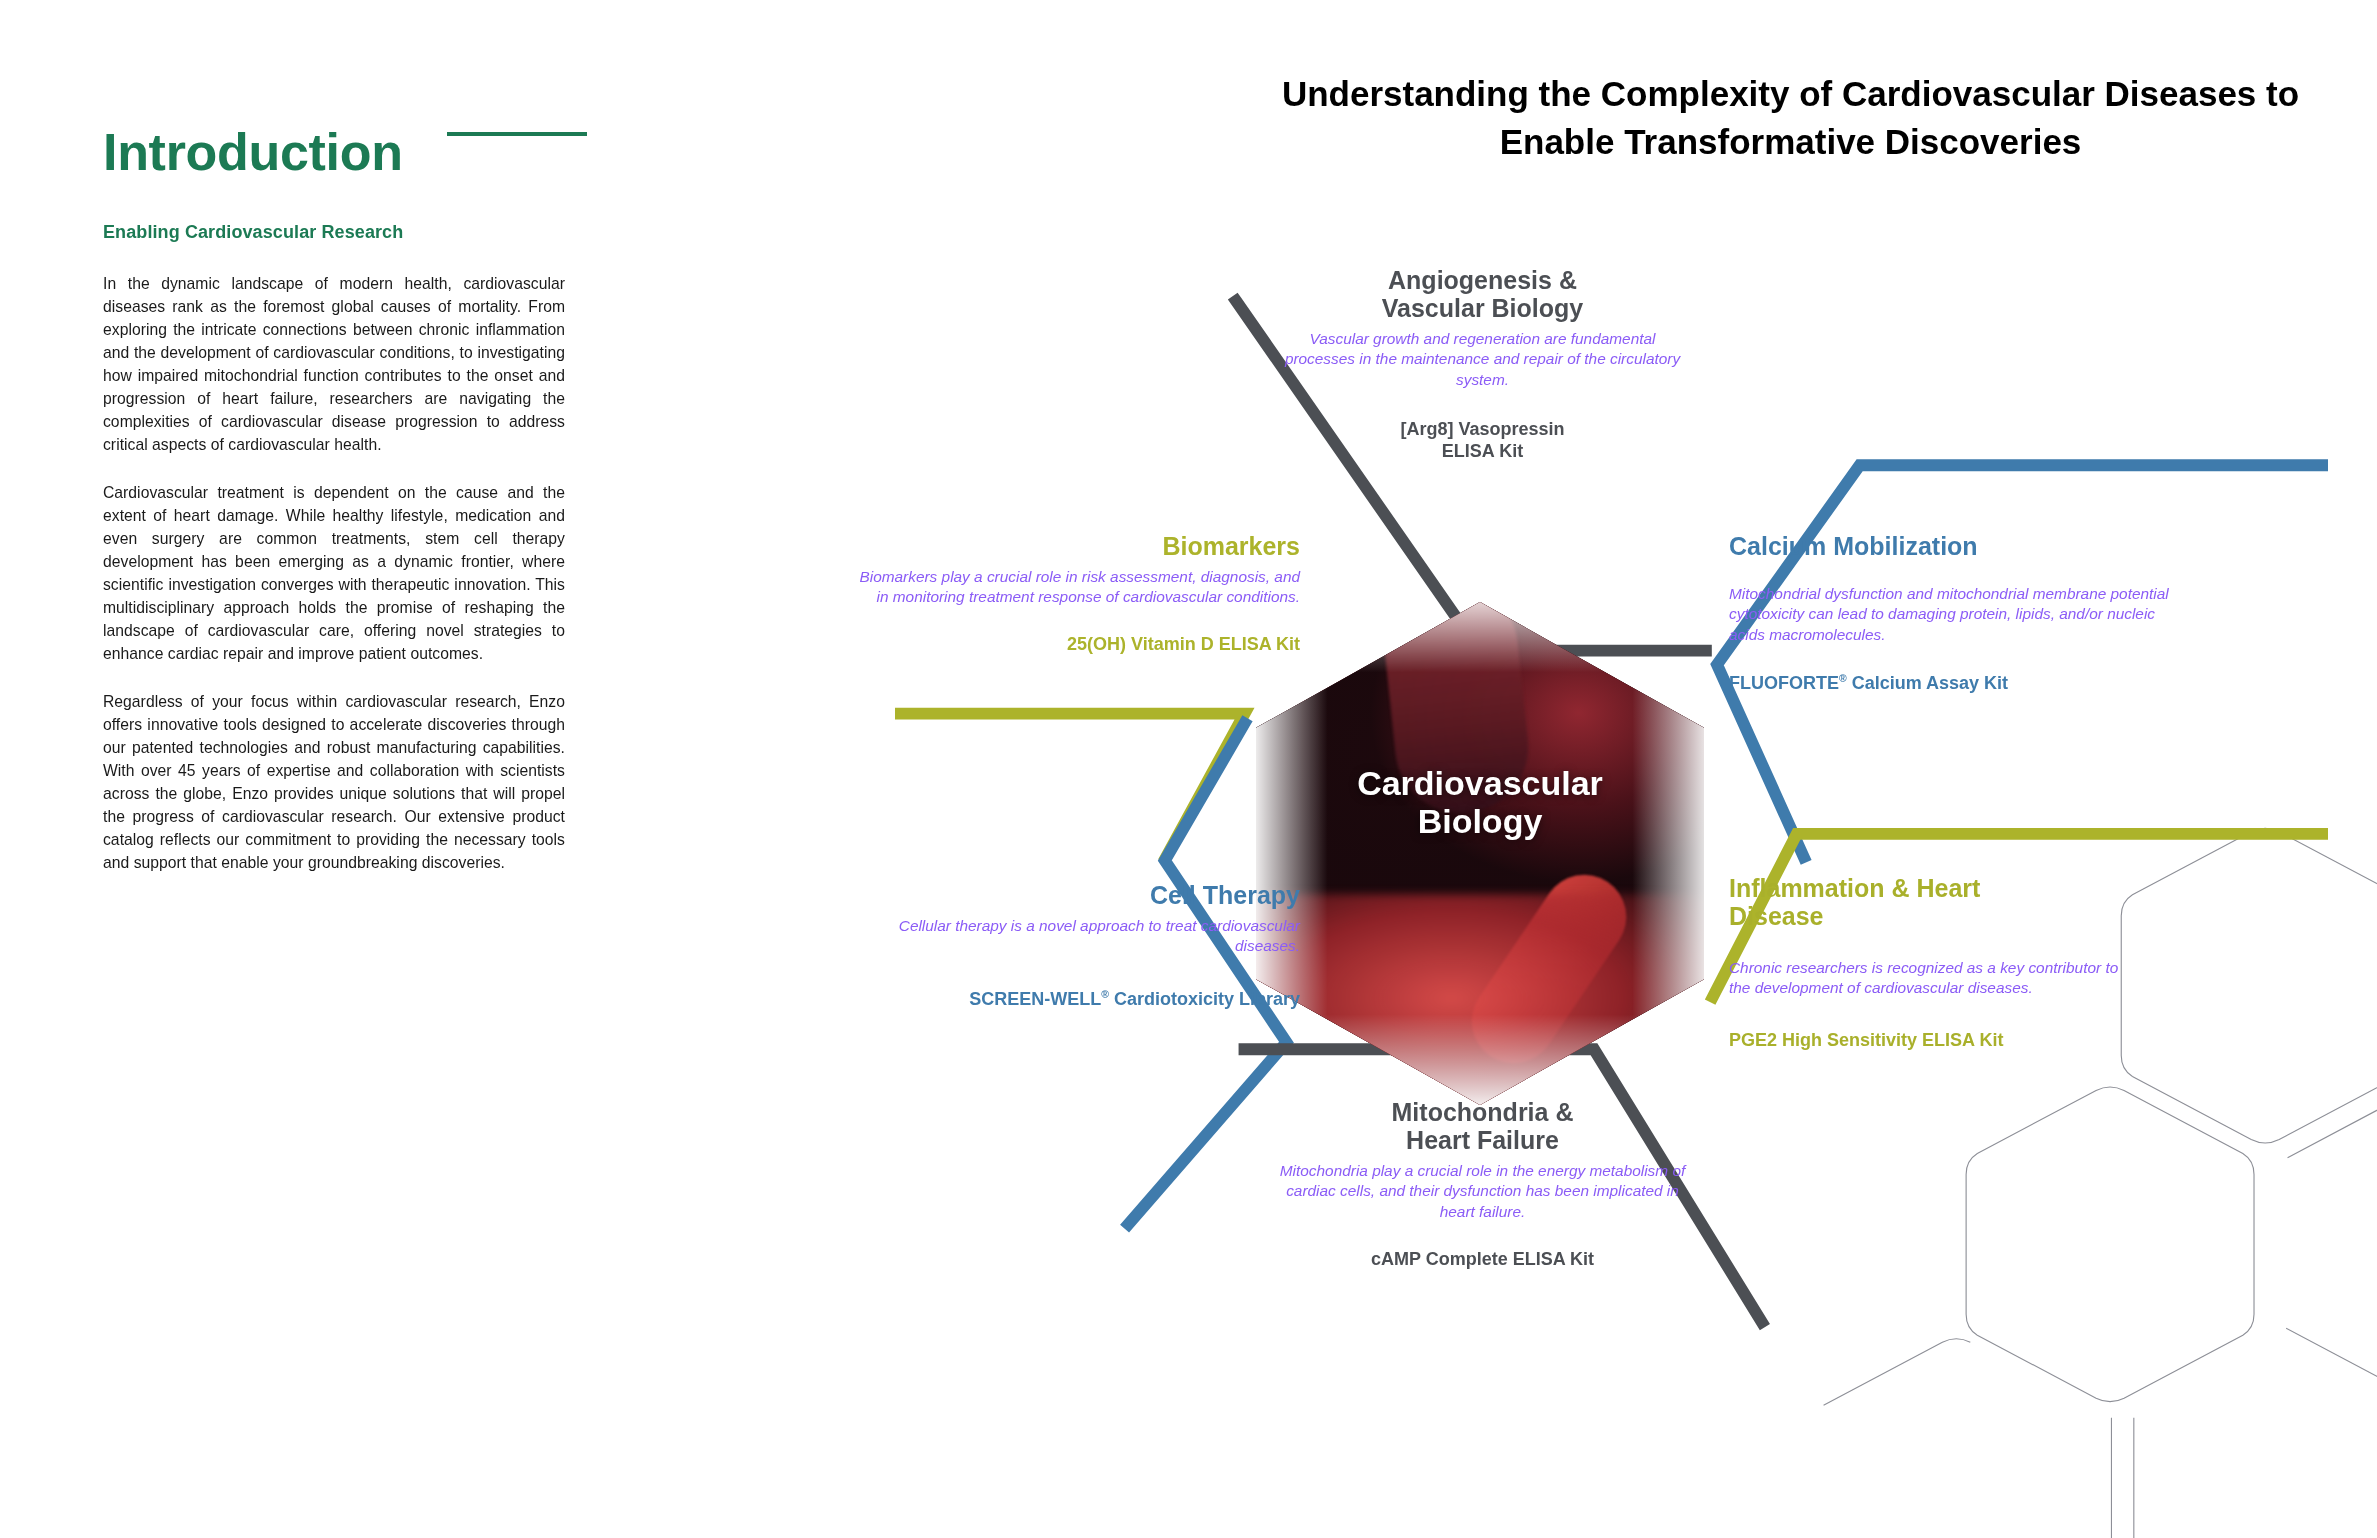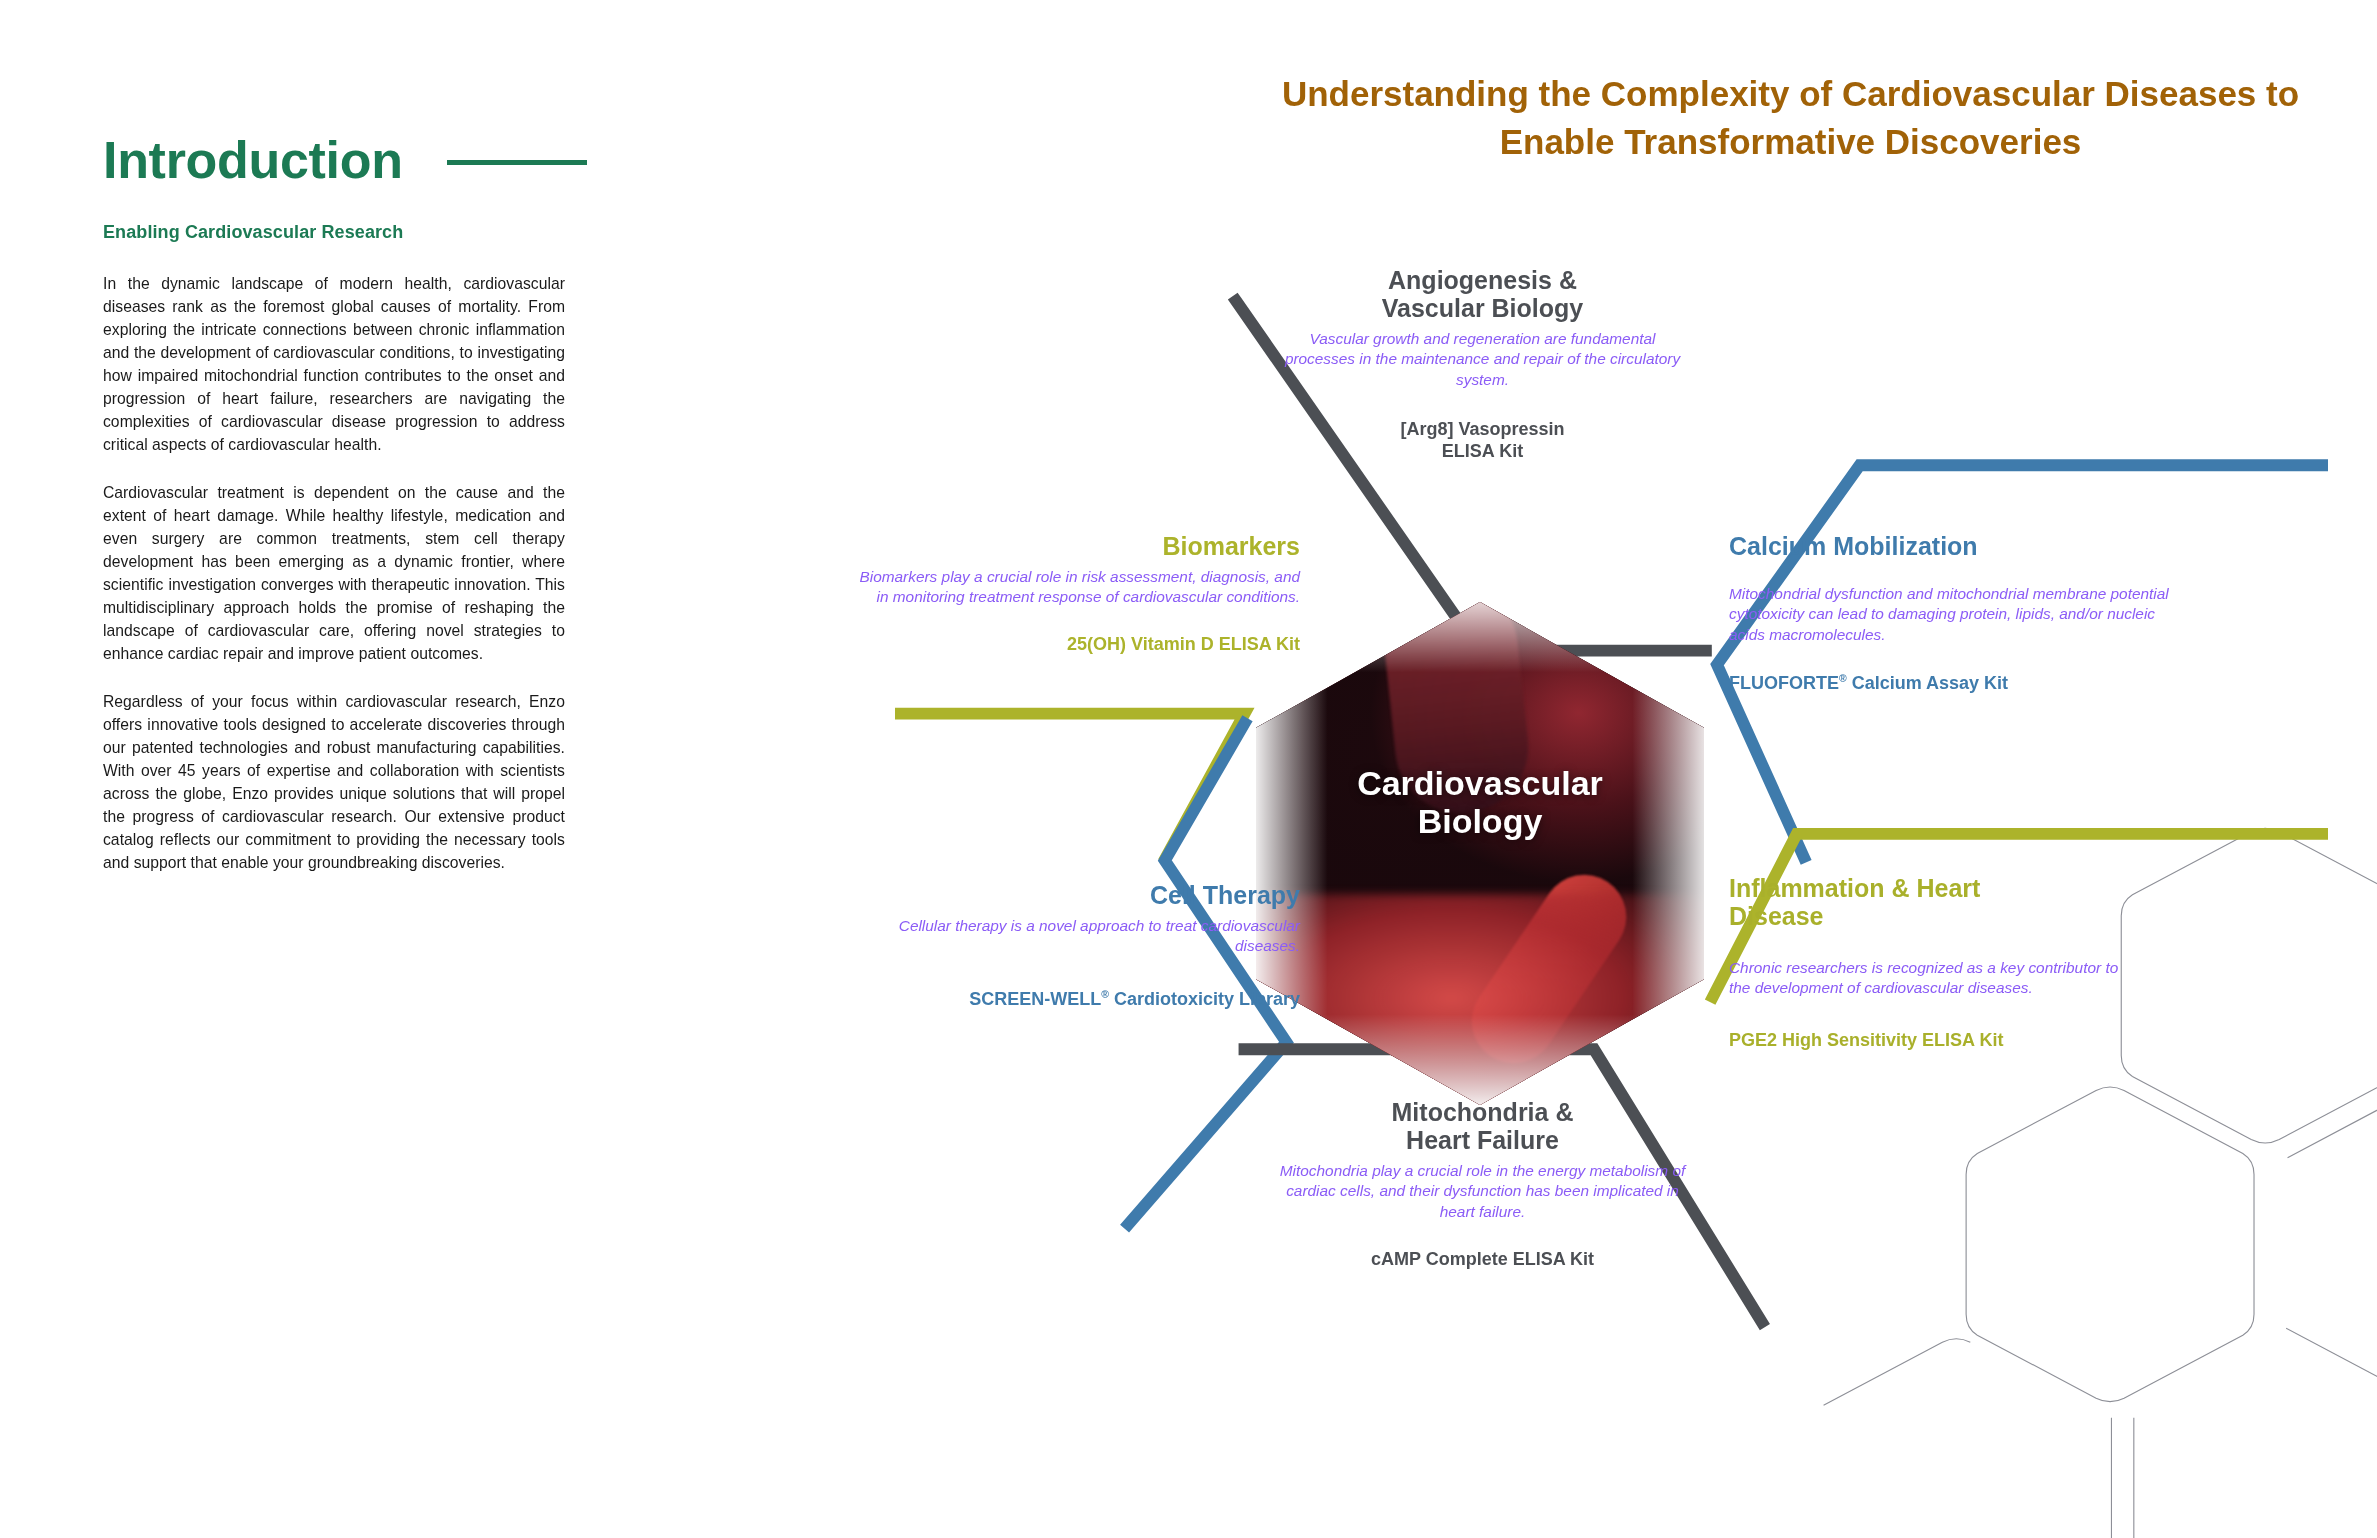--- a/index.html
+++ b/index.html
@@ -7,39 +7,39 @@
     width:2377px;height:1538px;position:relative;overflow:hidden;
     font-family:"Liberation Sans","DejaVu Sans",sans-serif;
     -webkit-font-smoothing:antialiased;
   }
 
   
   #bg-hexes{position:absolute;right:0;bottom:0;width:573px;height:874px;pointer-events:none;}
 
   
   #intro-col{position:absolute;left:103px;top:126px;width:462px;}
-  #intro-head-row{display:flex;align-items:center;gap:12px;height:67px;}
+  #intro-head-row{display:flex;align-items:flex-start;gap:12px;height:67px;}
   #intro-title{
     color:#1C7A54;font-size:52px;font-weight:700;line-height:1;
     letter-spacing:-0.3px;white-space:nowrap;
   }
   #intro-rule{flex:1;height:4.9px;background:#1C7A54;margin-left:32px;margin-top:5.6px;min-width:140px;}
   #intro-sub{
     color:#1C7A54;font-size:18px;font-weight:700;margin-top:29px;letter-spacing:0.1px;
   }
   .intro-p{
     color:#1a1a1a;font-size:15.7px;line-height:23px;text-align:justify;
     margin-top:25px;letter-spacing:0.03px;
   }
   .intro-p:first-of-type{margin-top:29px;}
 
   
   #main-heading{
     position:absolute;left:1245px;top:70px;width:1091px;
-    color:#a16207;font-size:35px;font-weight:700;line-height:1.38;
+    color:#000000;font-size:35px;font-weight:700;line-height:1.38;
     text-align:center;
   }
 
   
   #hex-wrap{position:absolute;left:895px;top:231px;width:1433px;height:1189px;}
   #hex-svg{position:absolute;left:0;top:0;width:1433px;height:1189px;}
 
   
   #center-hex{
     position:absolute;left:361px;top:371px;width:448px;height:503px;

